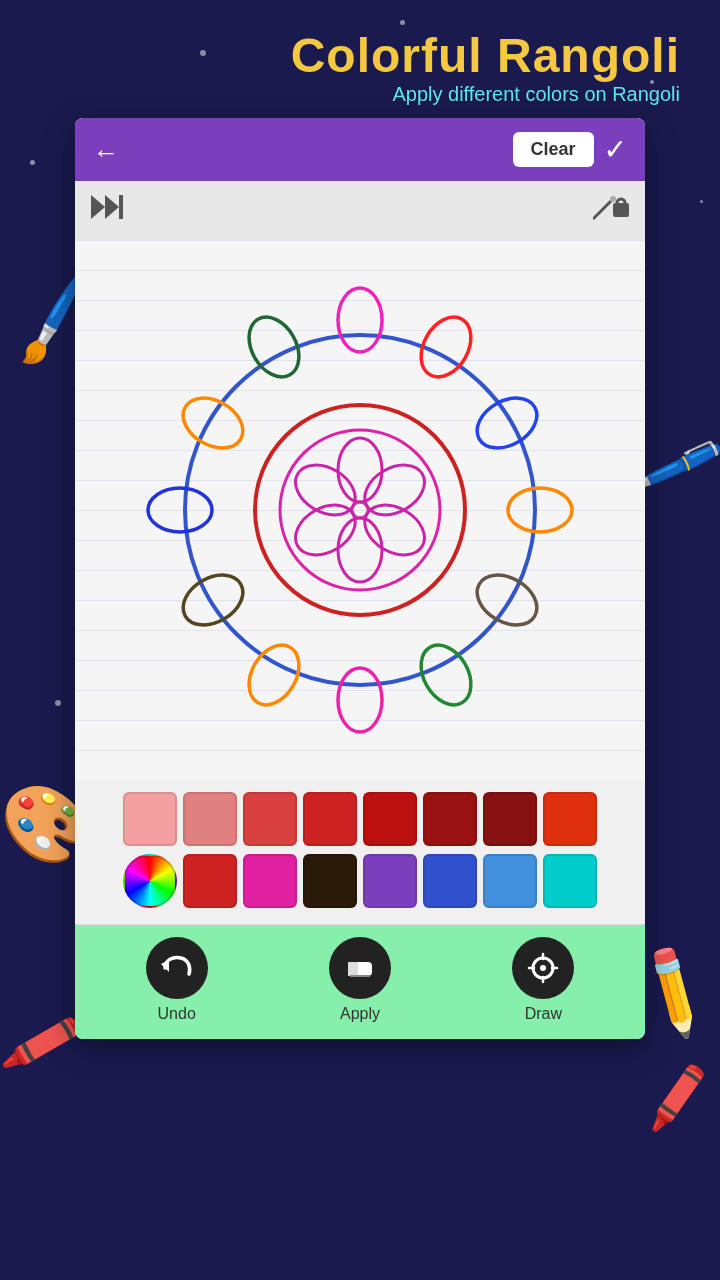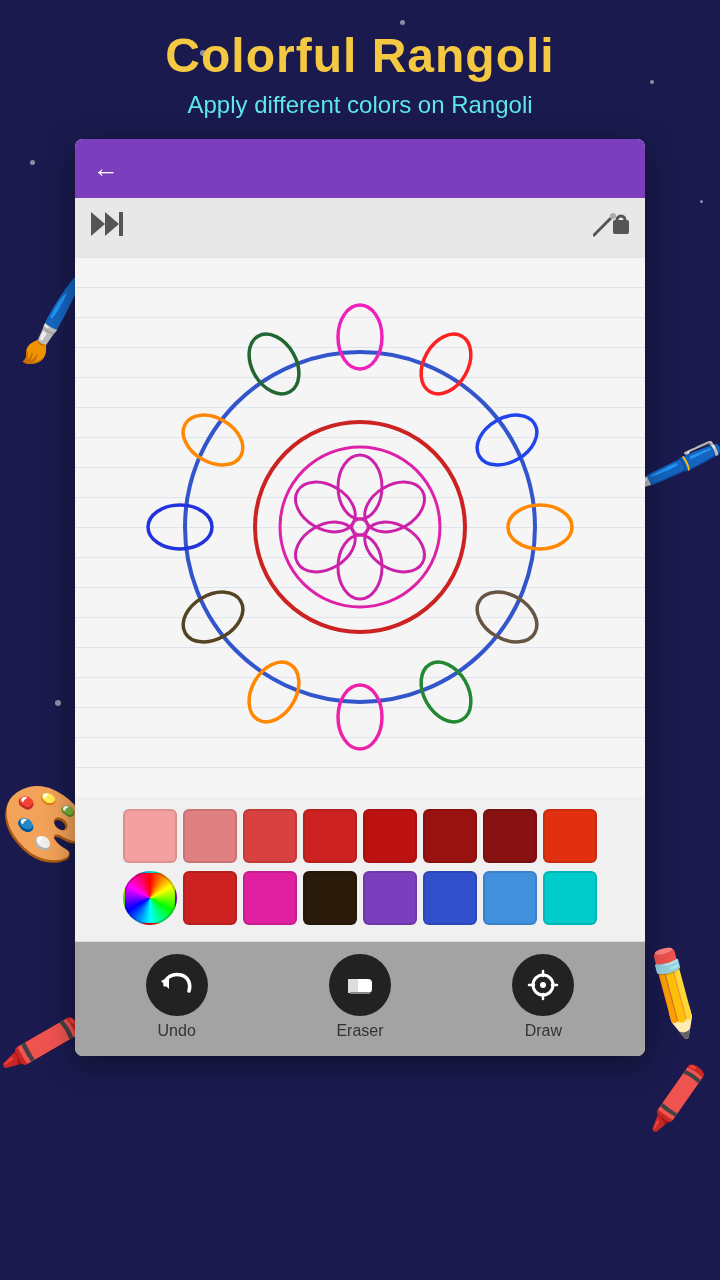--- a/index.html
+++ b/index.html
@@ -19,36 +19,35 @@
       pointer-events: none;
     }
     .dot {
       position: absolute;
       border-radius: 50%;
       background: rgba(255,255,255,0.5);
     }
 
     
     .header-section {
-      text-align: center;
-      padding: 30px 40px 20px;
+      text-align: right;
+      padding: 30px 40px 12px;
       position: relative;
       z-index: 2;
     }
     .main-title {
       font-size: 48px;
       font-weight: 900;
       color: #f5c842;
       letter-spacing: 1px;
       line-height: 1.1;
     }
     .sub-title {
-      font-size: 24px;
+      font-size: 20px;
       color: #5de8e8;
-      margin-top: 8px;
       font-weight: 400;
     }
 
     
     .deco {
       position: absolute;
       pointer-events: none;
       z-index: 1;
     }
 
@@ -169,21 +168,21 @@
       height: 54px;
       border-radius: 50%;
       cursor: pointer;
       background: conic-gradient(red, yellow, lime, cyan, blue, magenta, red);
       border: 2px solid rgba(0,0,0,0.2);
       flex-shrink: 0;
     }
 
     
     .bottom-toolbar {
-      background: #a3a3a3;
+      background: #86efac;
       display: flex;
       justify-content: space-around;
       align-items: center;
       padding: 12px 10px 16px;
       border-top: 1px solid #ddd;
     }
     .tool-item {
       display: flex;
       flex-direction: column;
       align-items: center;
@@ -238,20 +237,24 @@
 <div class="deco" style="right:5px; bottom:250px; font-size:65px; transform:rotate(30deg);">✏️</div>
 
 <div class="deco" style="right:8px; bottom:150px; font-size:55px; transform:rotate(-10deg);">🖍️</div>
 
 <div class="deco" style="left:5px; bottom:200px; font-size:60px; transform:rotate(15deg);">🖍️</div>
 
 <div class="app-container">
 
   <div class="top-bar">
     <div class="top-bar-back">←</div>
+    <div class="top-bar-actions">
+      <button class="clear-btn">Clear</button>
+      <div class="check-btn">✓</div>
+    </div>
   </div>
 
   <div class="toolbar-row">
     <div class="toolbar-icon">
       
       <svg width="32" height="28" viewBox="0 0 32 28">
         <polygon points="0,2 14,14 0,26" fill="#555"></polygon>
         <polygon points="14,2 28,14 14,26" fill="#555"></polygon>
         <rect x="28" y="2" width="4" height="24" fill="#555"></rect>
       </svg>
@@ -352,21 +355,21 @@
 
 
     <div class="tool-item">
       <div class="tool-circle">
         <svg width="32" height="28" viewBox="0 0 32 28">
           <rect x="4" y="8" width="24" height="14" rx="4" fill="white"></rect>
           <rect x="4" y="8" width="10" height="14" rx="4 0 0 4" fill="#ddd"></rect>
           <line x1="6" y1="22" x2="26" y2="22" stroke="#888" stroke-width="2"></line>
         </svg>
       </div>
-      <span class="tool-label">Eraser</span>
+      <span class="tool-label">Apply</span>
     </div>
 
     <div class="tool-item">
       <div class="tool-circle">
         <svg width="32" height="32" viewBox="0 0 32 32">
           <circle cx="16" cy="16" r="10" fill="none" stroke="white" stroke-width="3"></circle>
           <circle cx="16" cy="16" r="3" fill="white"></circle>
           <line x1="16" y1="2" x2="16" y2="7" stroke="white" stroke-width="2.5" stroke-linecap="round"></line>
           <line x1="16" y1="25" x2="16" y2="30" stroke="white" stroke-width="2.5" stroke-linecap="round"></line>
           <line x1="2" y1="16" x2="7" y2="16" stroke="white" stroke-width="2.5" stroke-linecap="round"></line>

